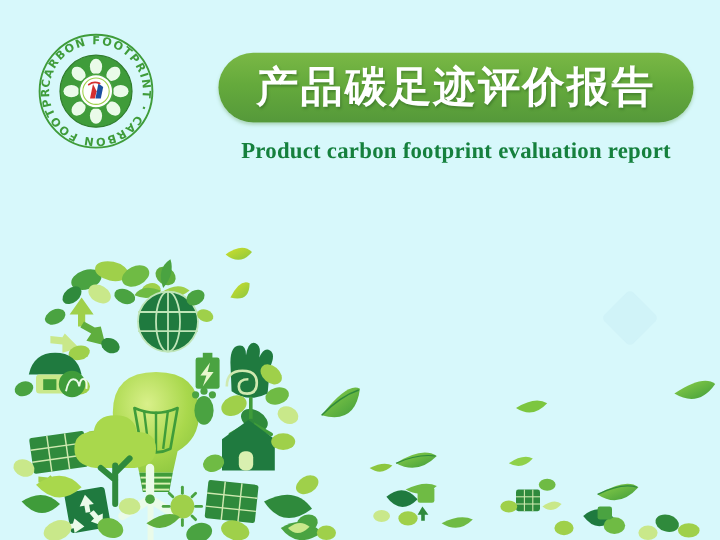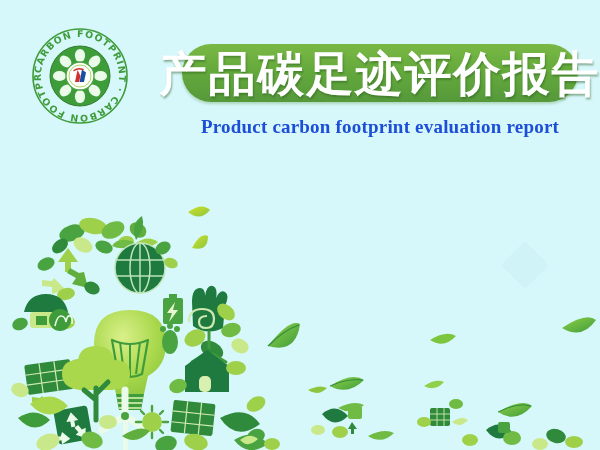--- a/index.html
+++ b/index.html
@@ -24,31 +24,31 @@
   
   .title-pill{
     position:absolute;left:182px;top:44px;width:396px;height:58px;
     border-radius:29px;
     background:linear-gradient(180deg,#7ab845 0%,#65aa3c 45%,#55993a 100%);
     box-shadow:0 2px 3px rgba(90,150,70,.35);
     display:flex;align-items:center;justify-content:center;
   }
   .title-text{
     color:#ffffff;
-    font-size:47px;font-weight:bold;letter-spacing:2px;
+    font-size:35px;font-weight:bold;letter-spacing:2px;
     font-family:"DejaVu Sans","Liberation Sans",sans-serif;
     text-shadow:1px 2px 2px rgba(40,90,30,.45);
     white-space:nowrap;line-height:1;
   }
 
   
   .subtitle{
     position:absolute;left:182px;top:116px;width:396px;
     text-align:center;
-    color:#1d4ed8;
+    color:#15803d;
     font-family:"Liberation Serif","DejaVu Serif",serif;
     font-weight:bold;font-size:19px;letter-spacing:.2px;white-space:nowrap;
   }
 
   
   .art{position:absolute;left:0;top:190px;width:600px;height:260px;}
   .art svg{display:block;}
 </style>
 </head>
 <body>

